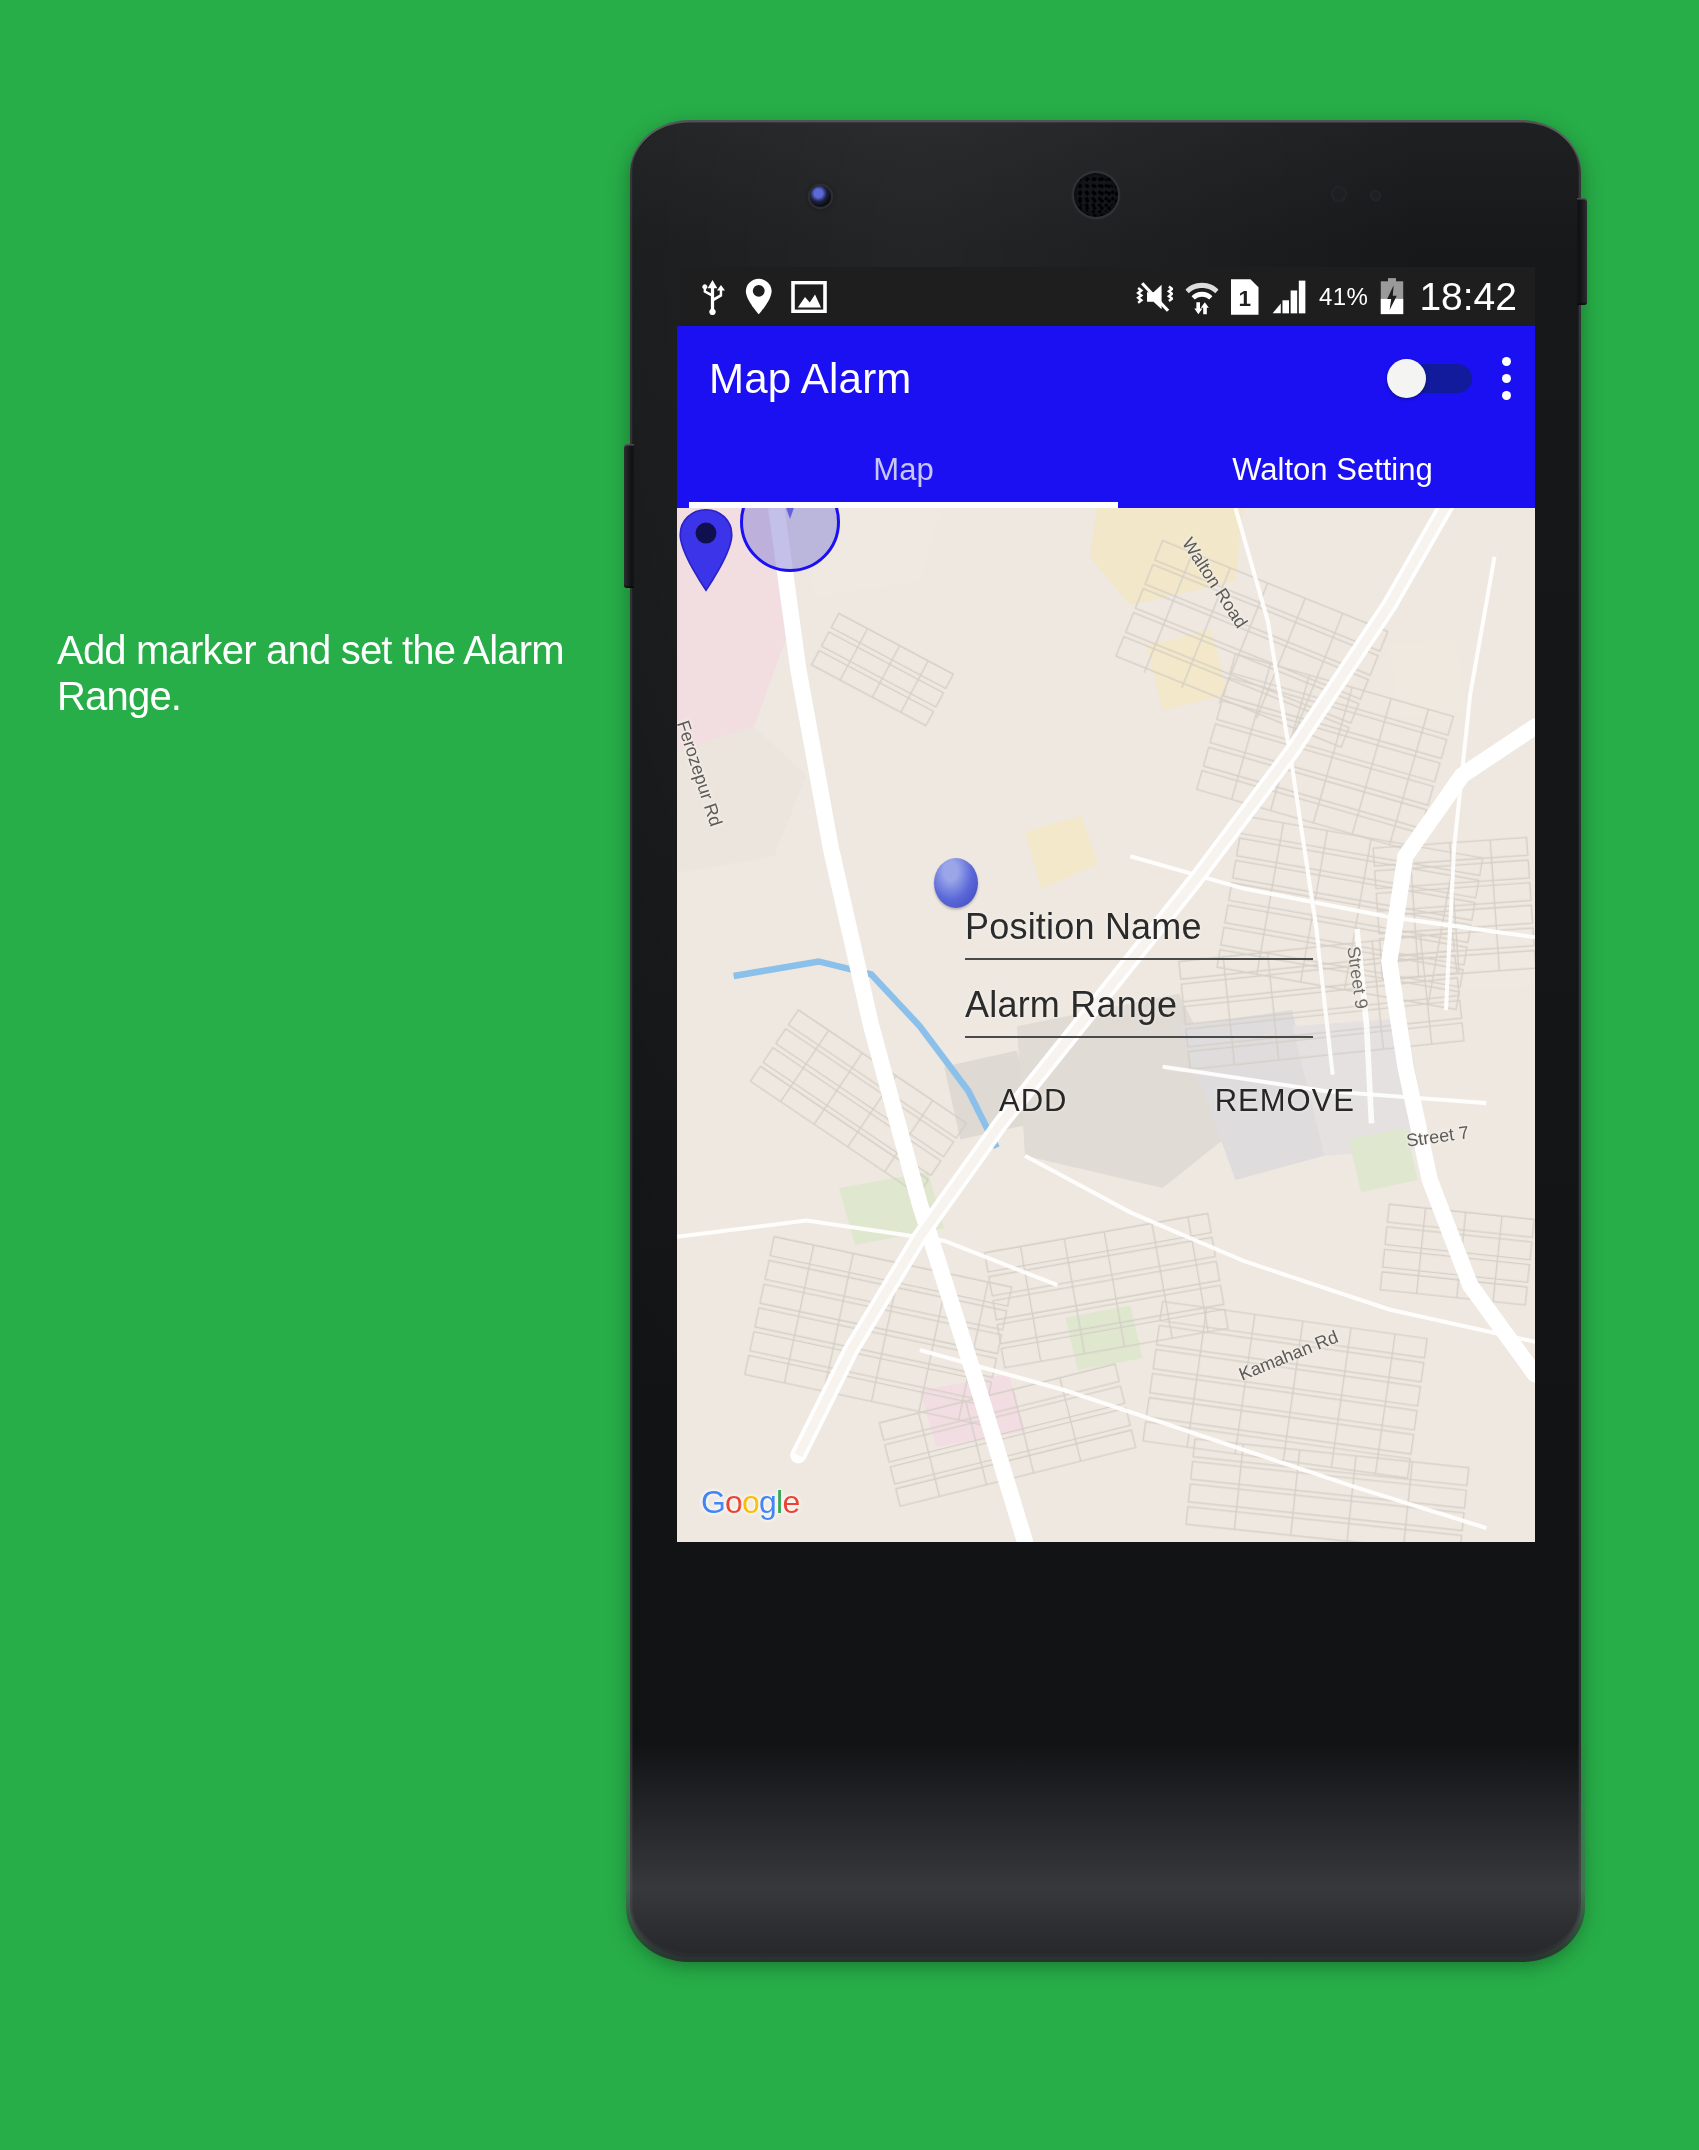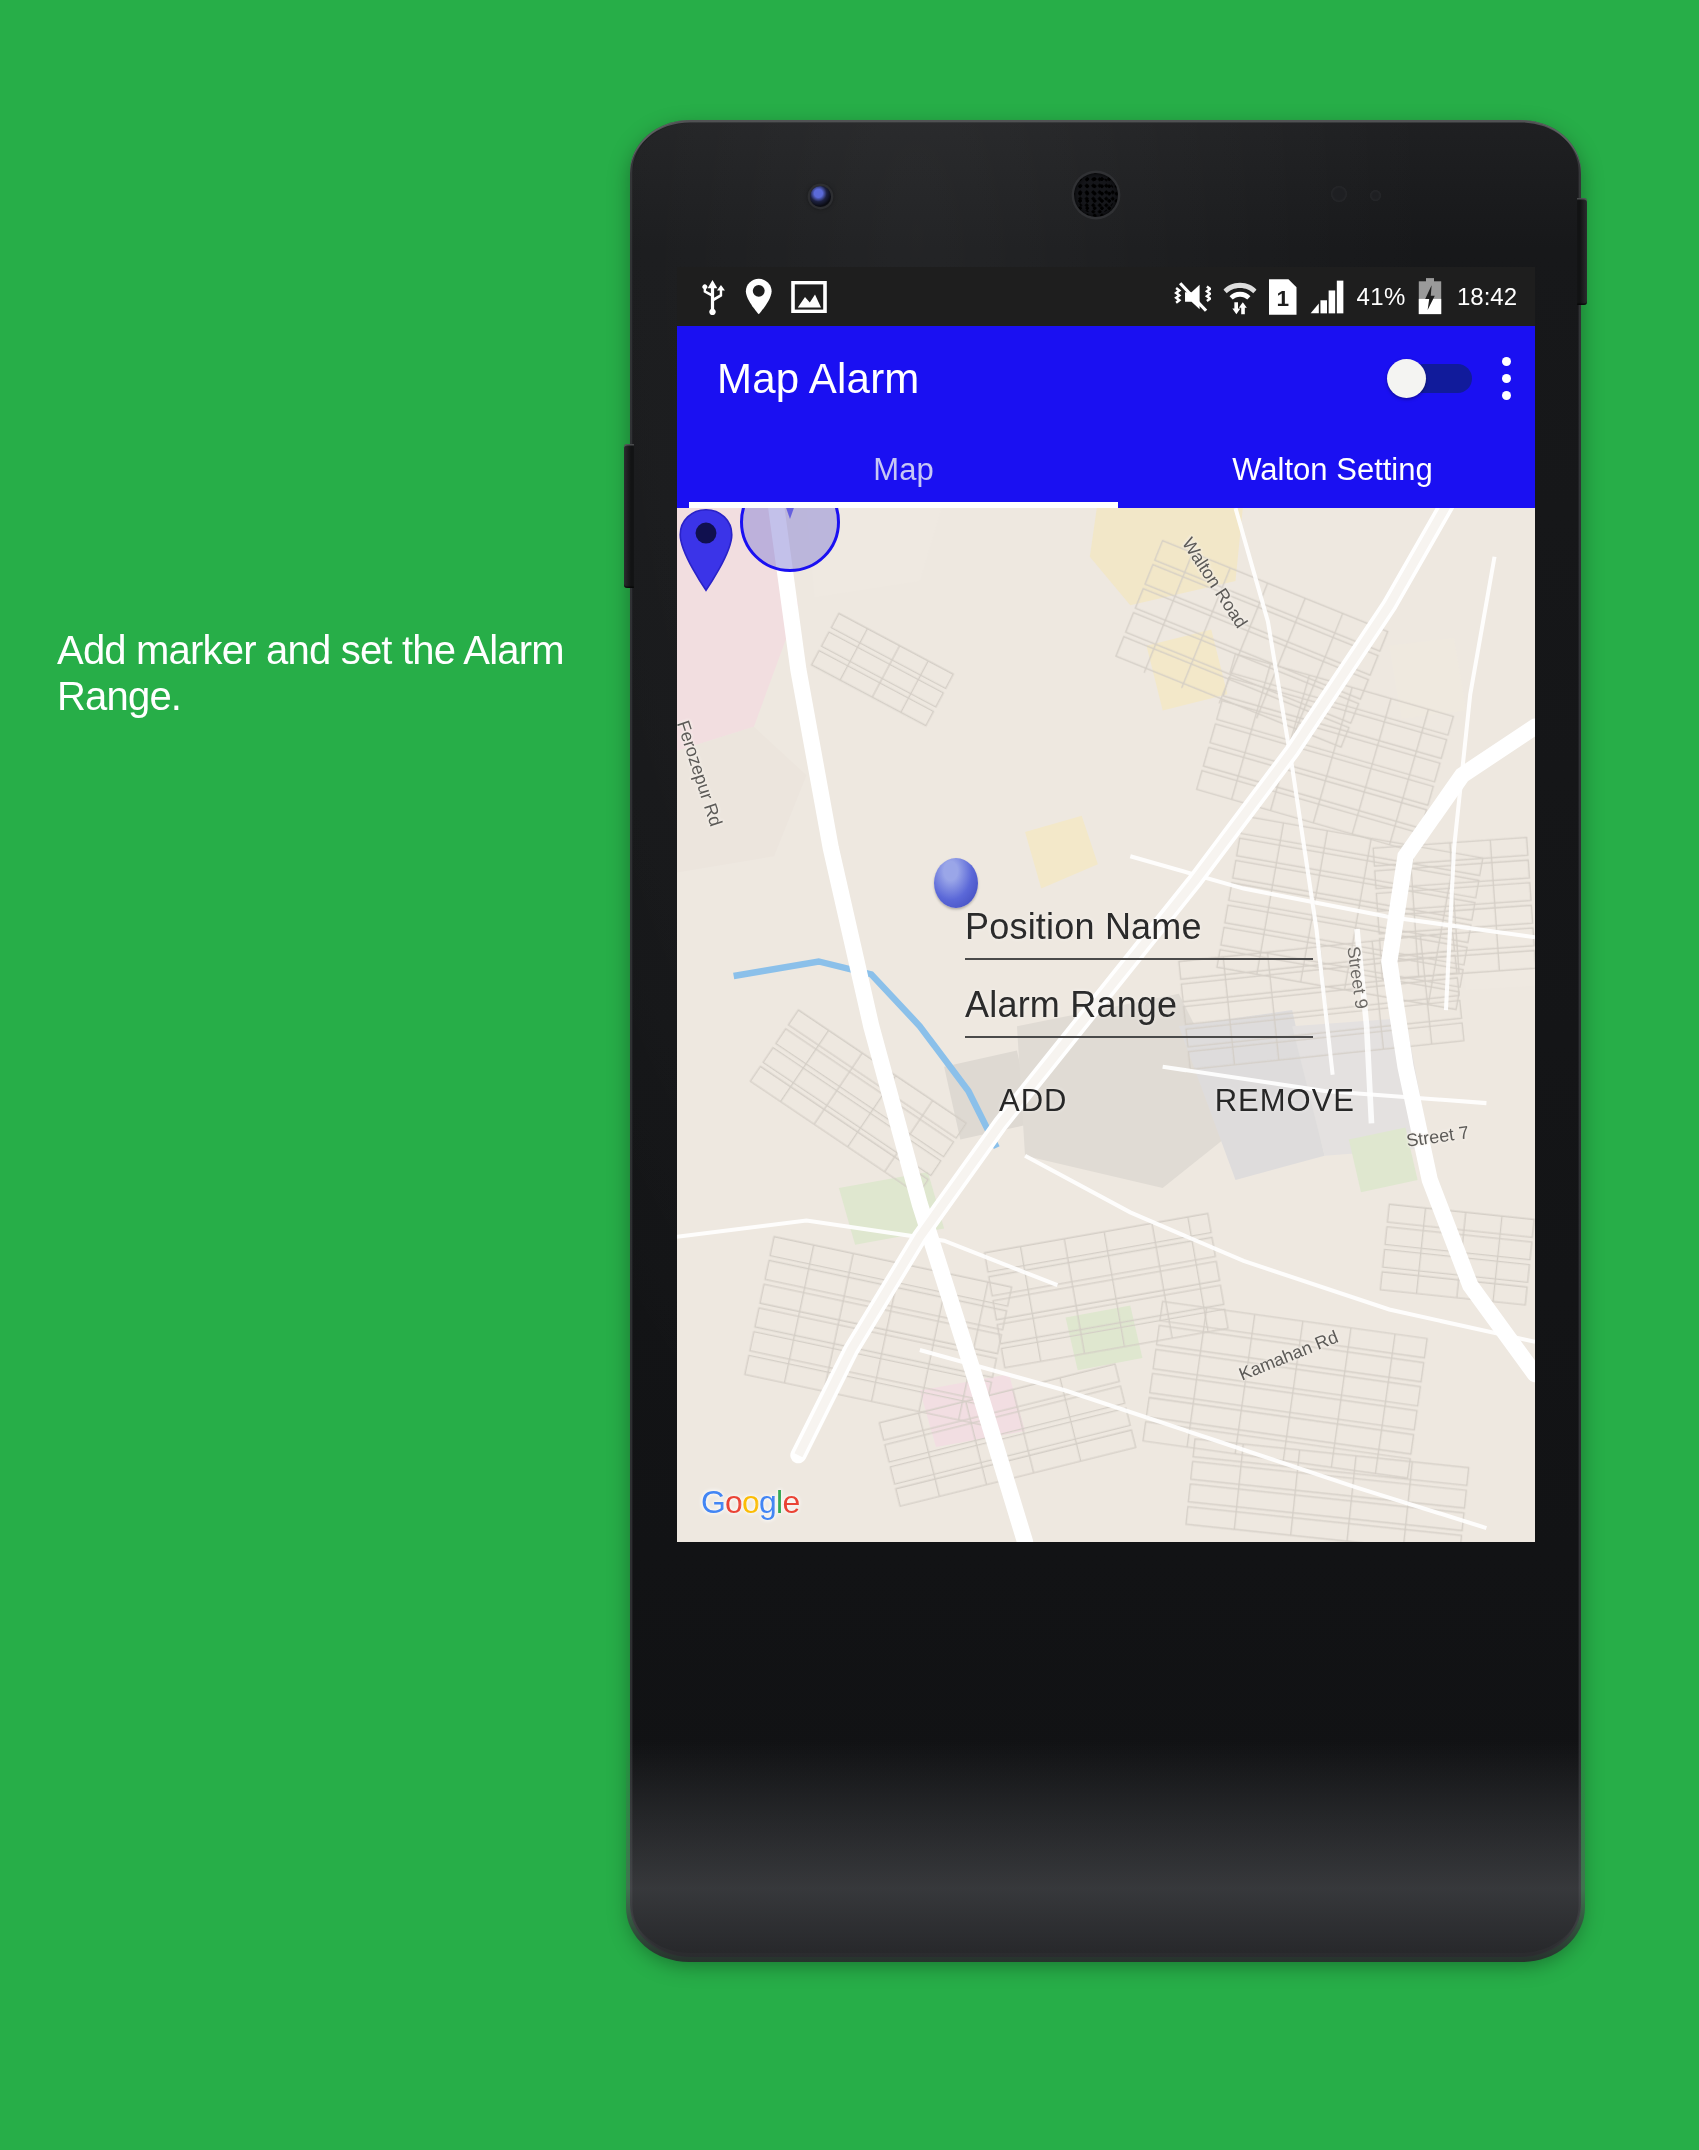--- a/index.html
+++ b/index.html
@@ -97,29 +97,29 @@
   
   #statusbar{
     position:absolute;left:0;top:0;width:100%;height:59px;
     background:#1e1e1e;color:#fff;
     display:flex;align-items:center;
   }
   #sb-left{display:flex;align-items:center;gap:18px;padding-left:21px;}
   #sb-right{display:flex;align-items:center;gap:12px;margin-left:auto;padding-right:18px;}
   .sb-ico{display:block;}
   #sb-batt-pct{font-size:24px;font-weight:400;letter-spacing:0.4px;}
-  #sb-clock{font-size:24px;font-weight:400;letter-spacing:0px;padding-left:3.2px;}
+  #sb-clock{font-size:39px;font-weight:400;letter-spacing:0px;padding-left:3.2px;}
 
   
   #appbar{
     position:absolute;left:0;top:59px;width:100%;height:105px;
     background:#1a10f2;display:flex;align-items:center;
   }
   #app-title{
-    color:#fff;font-size:42px;font-weight:400;padding-left:40px;letter-spacing:0.2px;
+    color:#fff;font-size:42px;font-weight:400;padding-left:32px;letter-spacing:0.2px;
   }
   #appbar-actions{margin-left:auto;display:flex;align-items:center;padding-right:24px;gap:29px;}
   #alarm-switch{
     position:relative;width:85px;height:39px;display:flex;align-items:center;
   }
   #alarm-switch .track{
     position:absolute;left:22px;top:4.9px;width:63px;height:29px;border-radius:14.6px;
     background:#111b9b;
   }
   #alarm-switch .thumb{

